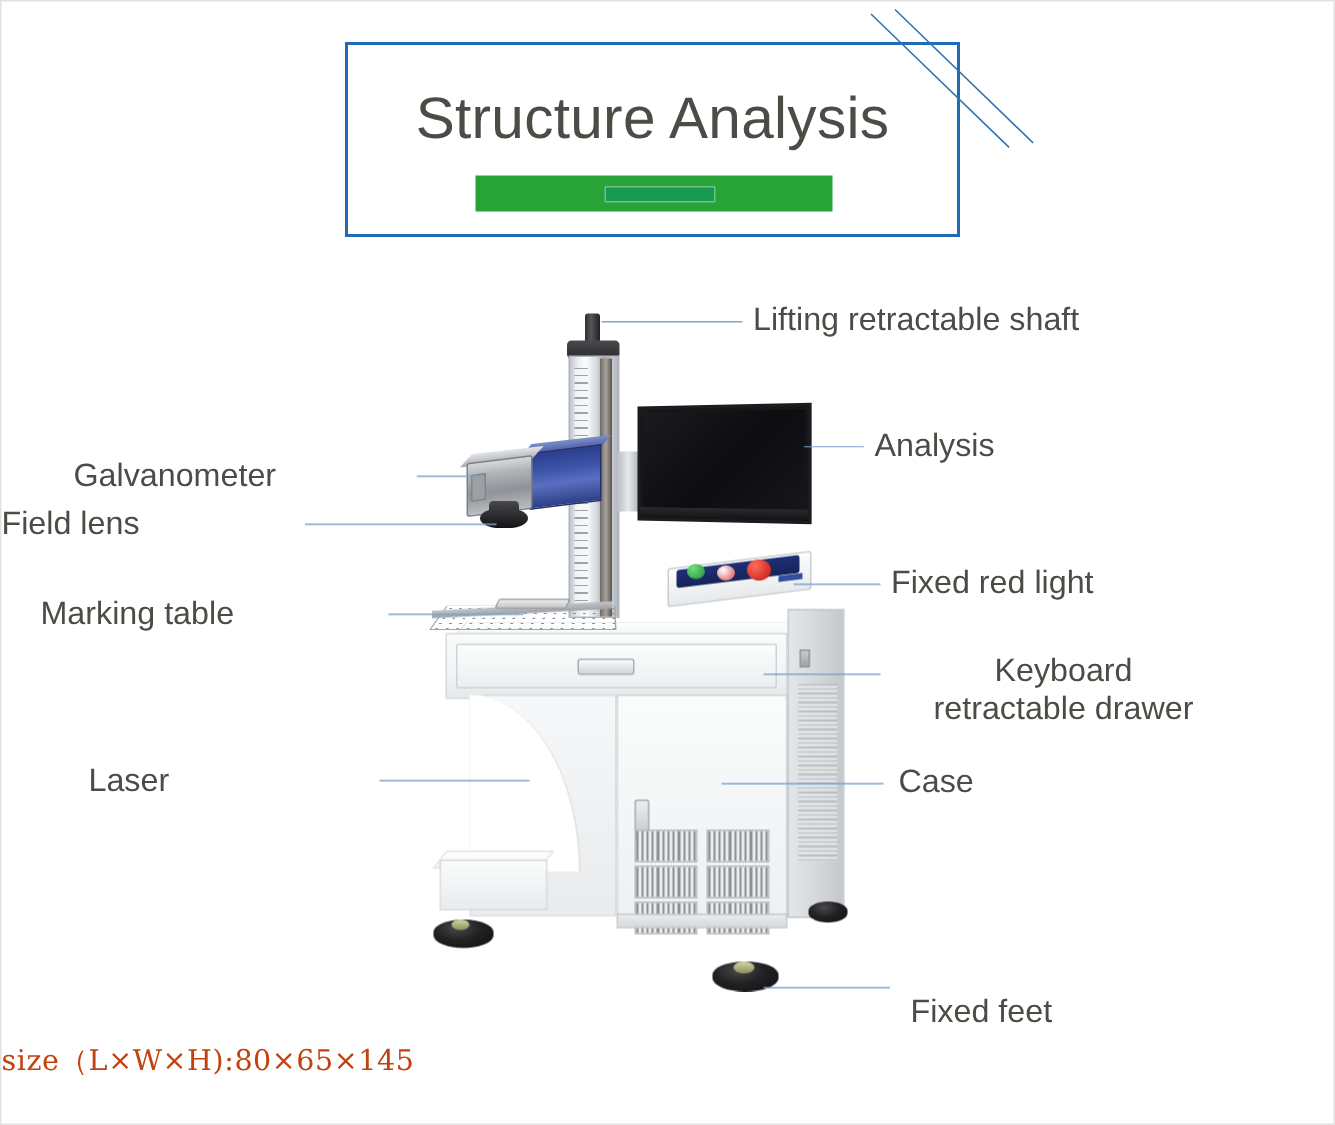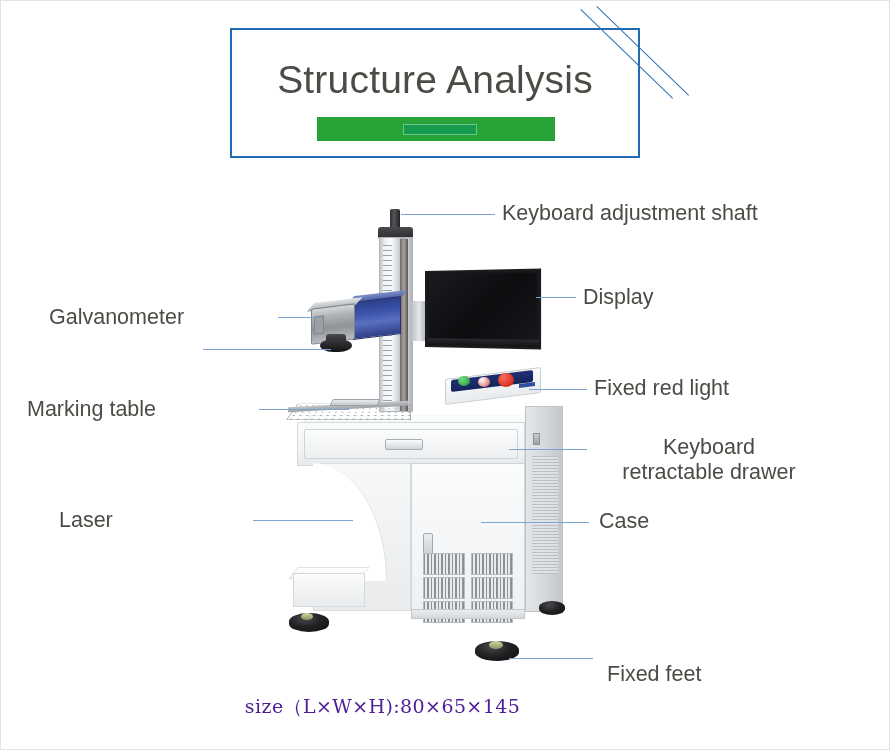--- a/index.html
+++ b/index.html
@@ -353,24 +353,24 @@
   
   #foot-rear { left: 538px; top: 600px; width: 26px; height: 14px; }
   #foot-front { left: 474px; top: 640px; width: 44px; height: 20px; }
   #foot-left { left: 288px; top: 612px; width: 40px; height: 19px; }
 
   
   #size-caption {
     position: absolute;
     left: 0; top: 693px;
     width: 763px;
-    text-align: center;
+    text-align: left;
     font-family: "DejaVu Serif", serif;
     font-size: 19px;
-    color: #4c1d95;
+    color: #c2410c;
     letter-spacing: 0.4px;
   }
 </style>
 </head>
 <body>
 
 <div id="page">
 
   <div id="title-box"></div>
 
@@ -454,37 +454,38 @@
   <div class="leader" style="left:528px; top:388px; width:58px;"></div>
   <div class="leader" style="left:508px; top:448px; width:78px;"></div>
   <div class="leader" style="left:480px; top:521px; width:108px;"></div>
   <div class="leader" style="left:508px; top:657px; width:84px;"></div>
 
   <div class="leader" style="left:277px; top:316px; width:40px;"></div>
   <div class="leader" style="left:202px; top:348px; width:128px;"></div>
   <div class="leader" style="left:258px; top:408px; width:90px;"></div>
   <div class="leader" style="left:252px; top:519px; width:100px;"></div>
 
-  <div class="label" style="left:501px; top:199px;">Keyboard adjustment shaft</div>
-
-  <div class="label" style="left:582px; top:283px;">Display</div>
+  <div class="label" style="left:501px; top:199px;">Lifting retractable shaft</div>
+
+  <div class="label" style="left:582px; top:283px;">Analysis</div>
 
   <div class="label" style="left:593px; top:374px;">Fixed red light</div>
 
   <div class="label two-line" style="left:593px; top:434px; width:230px;text-align:center;">
     <span>Keyboard</span><br>
     <span>retractable drawer</span>
   </div>
 
   <div class="label" style="left:598px; top:507px;">Case</div>
 
   <div class="label" style="left:606px; top:660px;">Fixed feet</div>
 
   <div class="label right-aligned" style="left:48px; top:303px; width:222px;">Galvanometer</div>
 
+  <div class="label right-aligned" style="left:0px; top:335px; width:196px;">Field lens</div>
 
   <div class="label right-aligned" style="left:26px; top:395px; width:224px;">Marking table</div>
 
   <div class="label right-aligned" style="left:58px; top:506px; width:186px;">Laser</div>
 
   <div id="size-caption">size（L×W×H):80×65×145</div>
 
 </div>
 
 </body></html>

